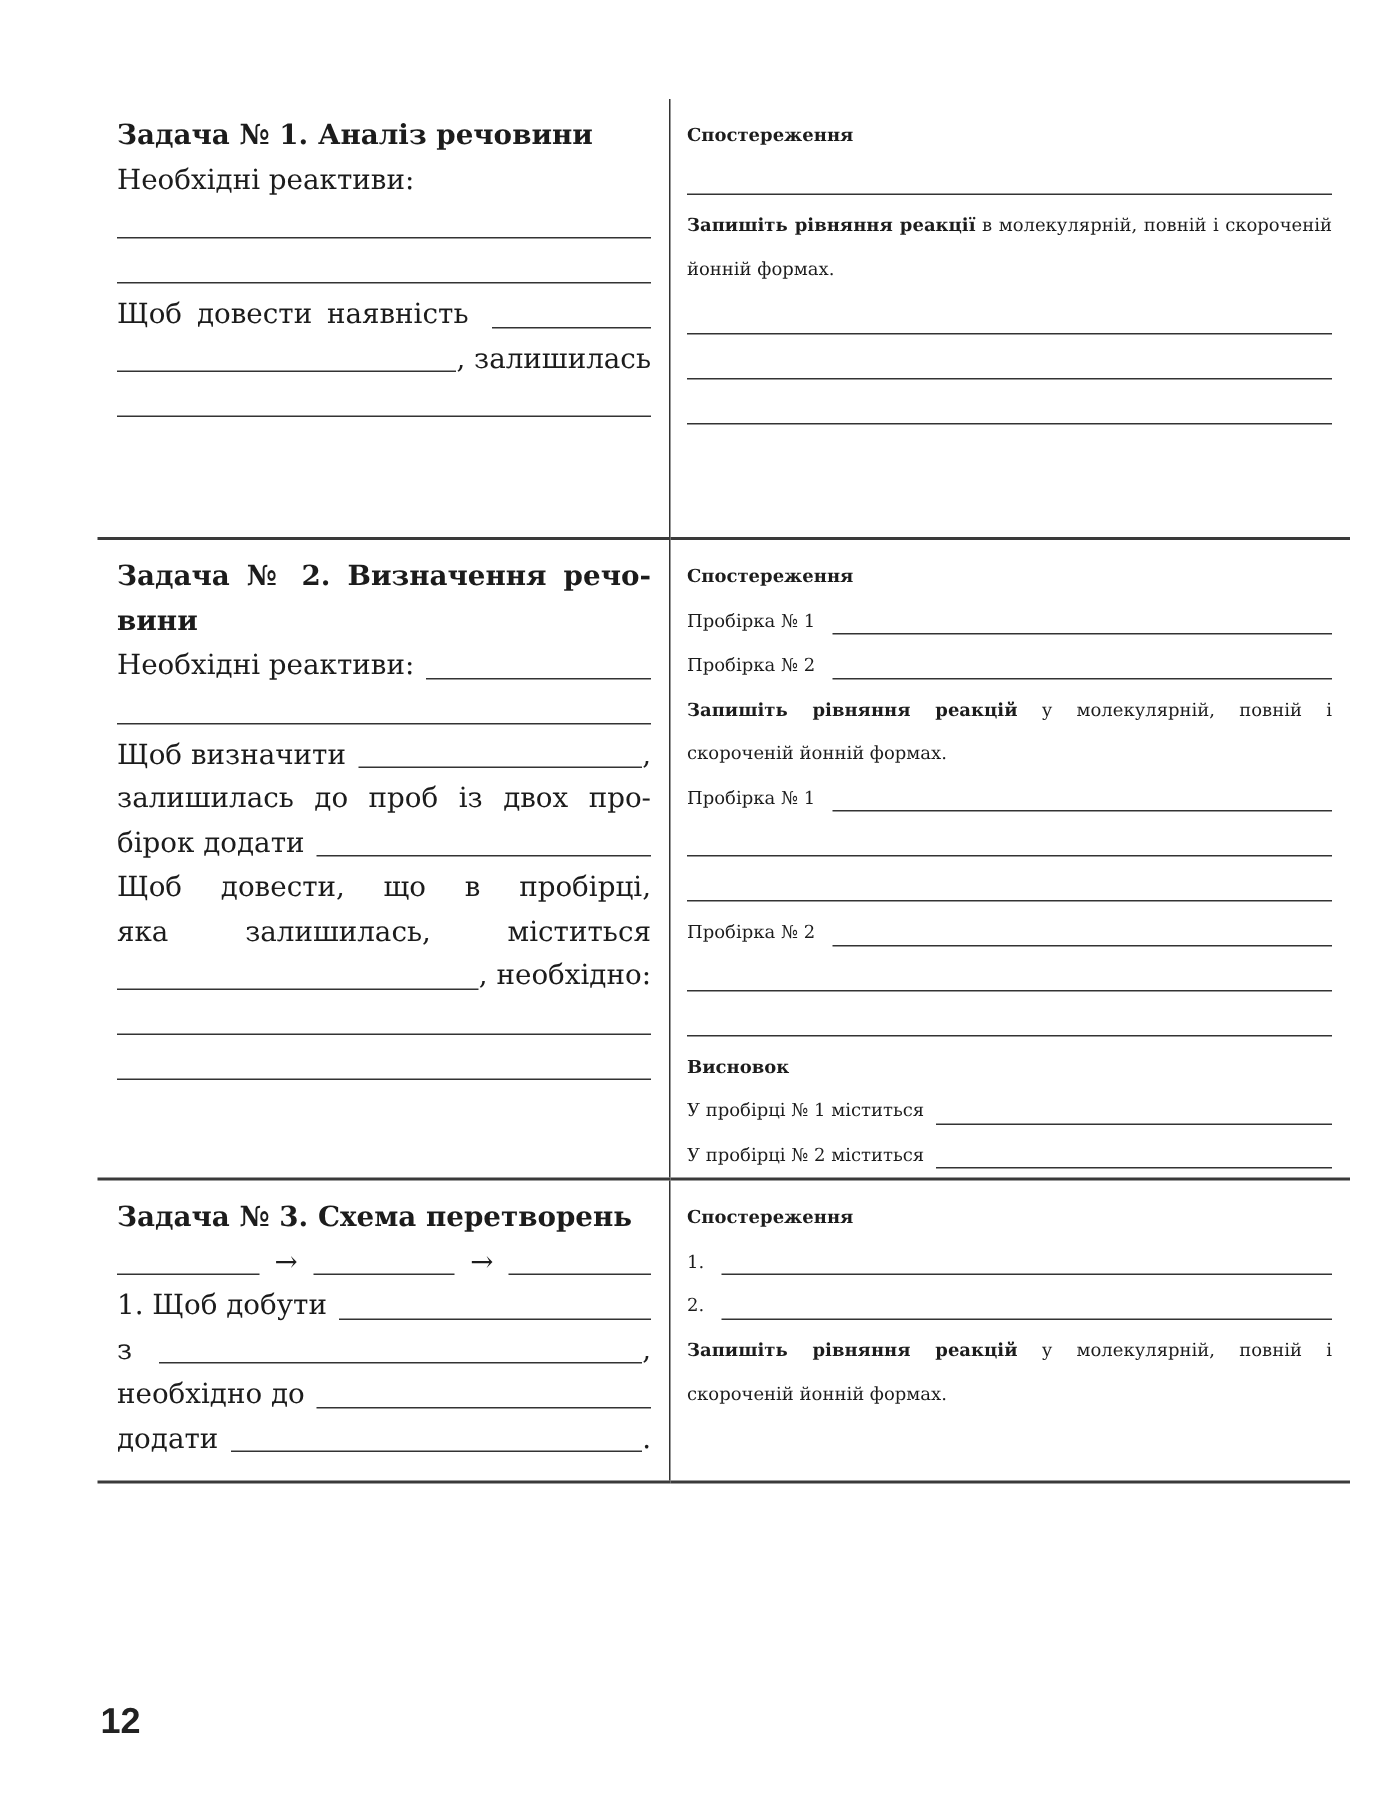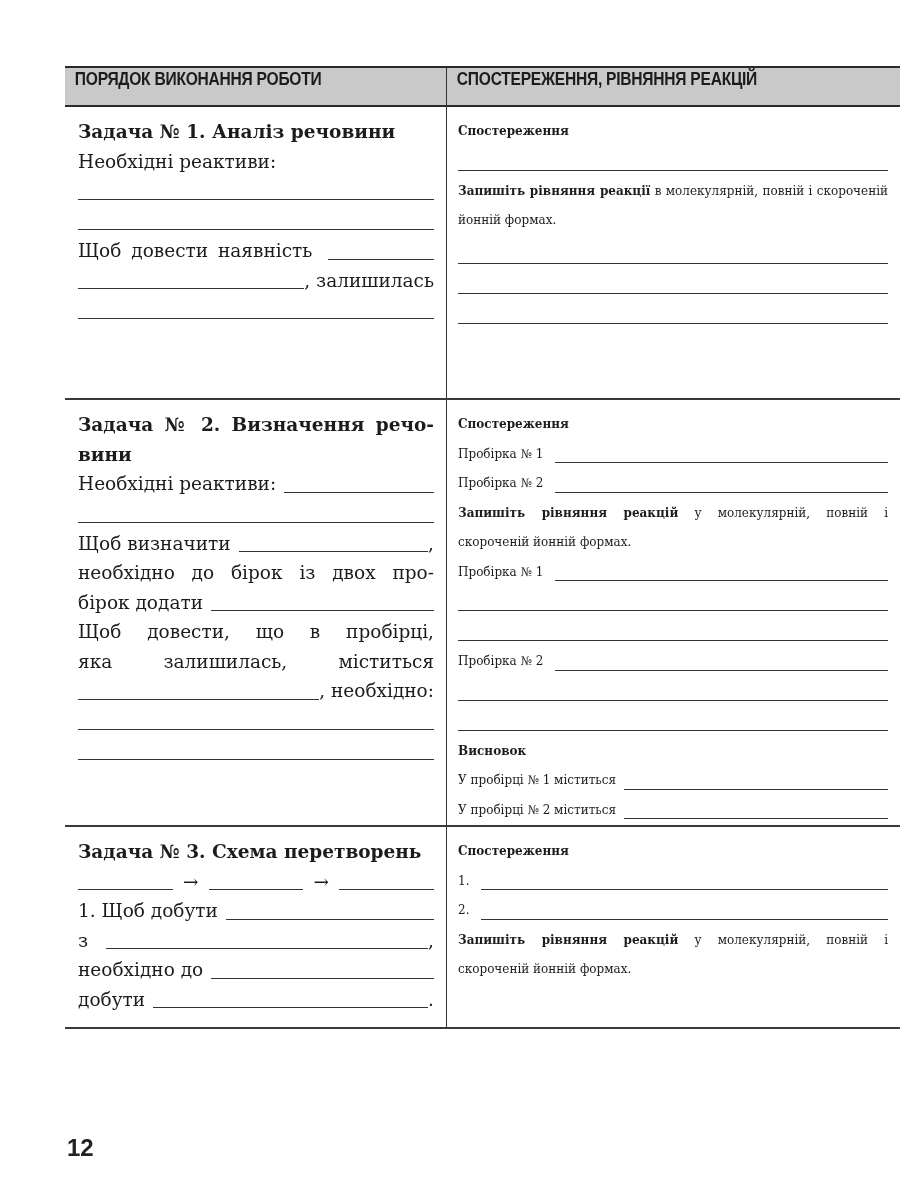--- a/index.html
+++ b/index.html
@@ -36,24 +36,20 @@
   .page-number {
     position:absolute; left:67px; top:1122px;
     font-family:"Liberation Sans", sans-serif; font-weight:bold; font-size:24px; color:#222;margin-top:12px;
   }
 </style>
 </head>
 <body>
 
 <table class="page-table">
   <tbody>
-      <tr class="head-row">
-    <th class="col-left"><span>ПОРЯДОК ВИКОНАННЯ РОБОТИ</span></th>
-    <th class="col-right"><span>СПОСТЕРЕЖЕННЯ, РІВНЯННЯ РЕАКЦІЙ</span></th>
-  </tr>
 
   <tr class="body-row" style="height:293px;">
     <td class="col-left">
       <div class="cell">
         <div class="b">Задача № 1. Аналіз речовини</div>
         <div>Необхідні реактиви:</div>
         <div class="line"></div>
         <div class="line"></div>
         <div class="row">
               <span style="word-spacing:4px;">Щоб довести наявність</span>
@@ -86,21 +82,21 @@
         <div class="row">
               <span>Необхідні реактиви:</span>
               <div class="fill"></div>
             </div>
         <div class="line"></div>
         <div class="row">
               <span>Щоб визначити</span>
               <div class="fill"></div>
               <span>,</span>
             </div>
-        <div class="just">необхідно до бірок із двох про-</div>
+        <div class="just">залишилась до проб із двох про-</div>
         <div class="row">
               <span>бірок додати</span>
               <div class="fill"></div>
             </div>
         <div class="just">Щоб довести, що в пробірці,</div>
         <div class="just">яка залишилась, міститься</div>
         <div class="row">
               <div class="fill nl"></div>
               <span>, необхідно:</span>
             </div>
@@ -163,21 +159,21 @@
         <div class="row">
               <span>з</span>
               <div class="fill" style="margin-left:18px;"></div>
               <span>,</span>
             </div>
         <div class="row">
               <span>необхідно до</span>
               <div class="fill"></div>
             </div>
         <div class="row">
-              <span>добути</span>
+              <span>додати</span>
               <div class="fill"></div>
               <span>.</span>
             </div>
       </div>
     </td>
     <td class="col-right">
       <div class="cell-r">
         <div class="b">Спостереження</div>
         <div class="row">
               <span>1.</span>

